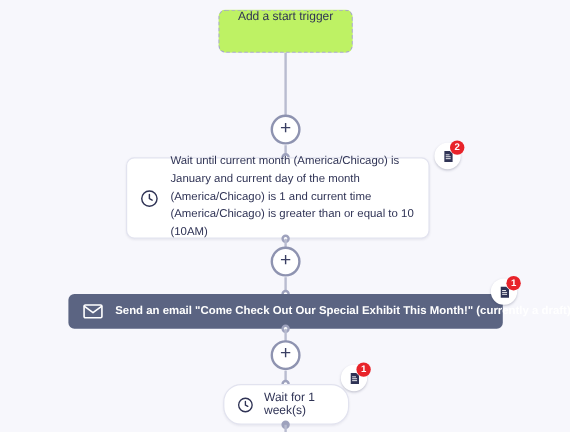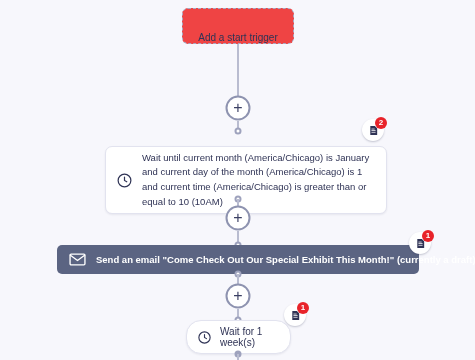--- a/index.html
+++ b/index.html
@@ -72,23 +72,23 @@
 
   
   #start-trigger {
     position: absolute;
     left: 182px;
     top: 8px;
     width: 112px;
     height: 36px;
     border: 1px dashed #a8abc4;
     border-radius: 6px;
-    background: #ef4444;
-    display: flex;
-    align-items: flex-end;
+    background: #bef264;
+    display: flex;
+    align-items: flex-start;
     justify-content: center;
     box-sizing: border-box;
     cursor: pointer;
   }
   #start-trigger .label {
     font-size: 10px;
     color: #2f3355;
   }
 
   
@@ -99,22 +99,22 @@
     border-radius: 7px;
     box-shadow: 0 1px 2px rgba(40,44,80,0.08);
     box-sizing: border-box;
     display: flex;
     align-items: center;
     cursor: pointer;
   }
 
   #wait-until-card {
     left: 105px;
-    top: 146px;
-    width: 282px;
+    top: 131px;
+    width: 253px;
     height: 68px;
     padding: 0 12px 0 10px;
   }
   #wait-until-card .card-text {
     font-size: 9.5px;
     line-height: 1.55;
     color: #2f3355;
     margin-left: 9px;
   }
 

